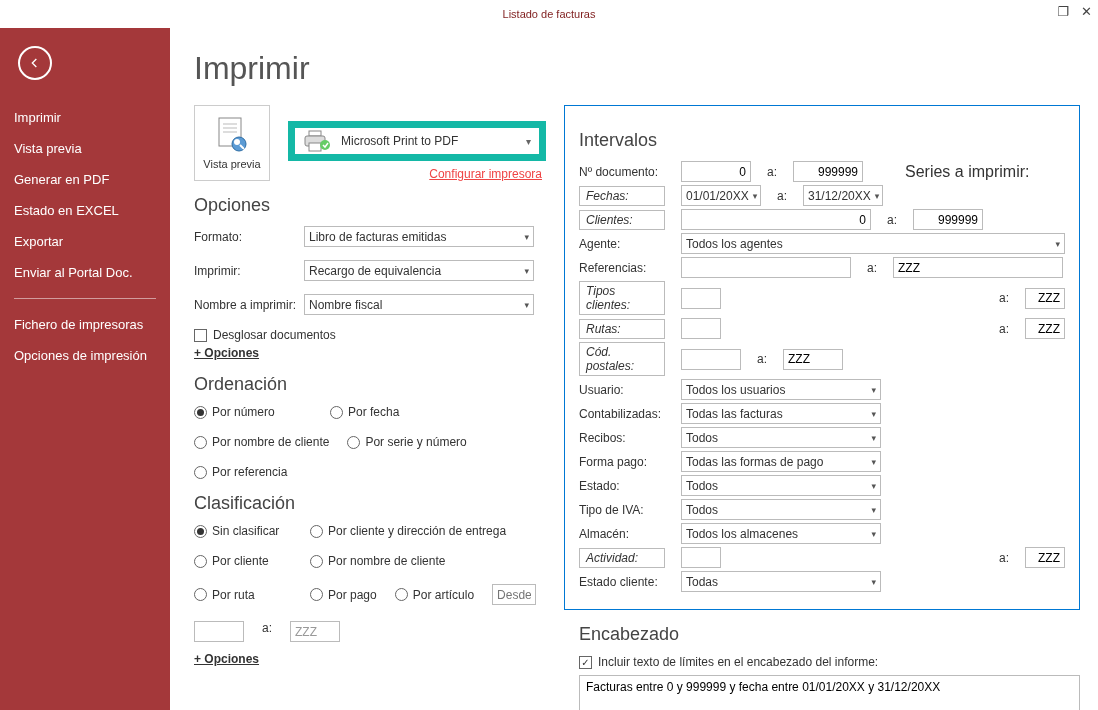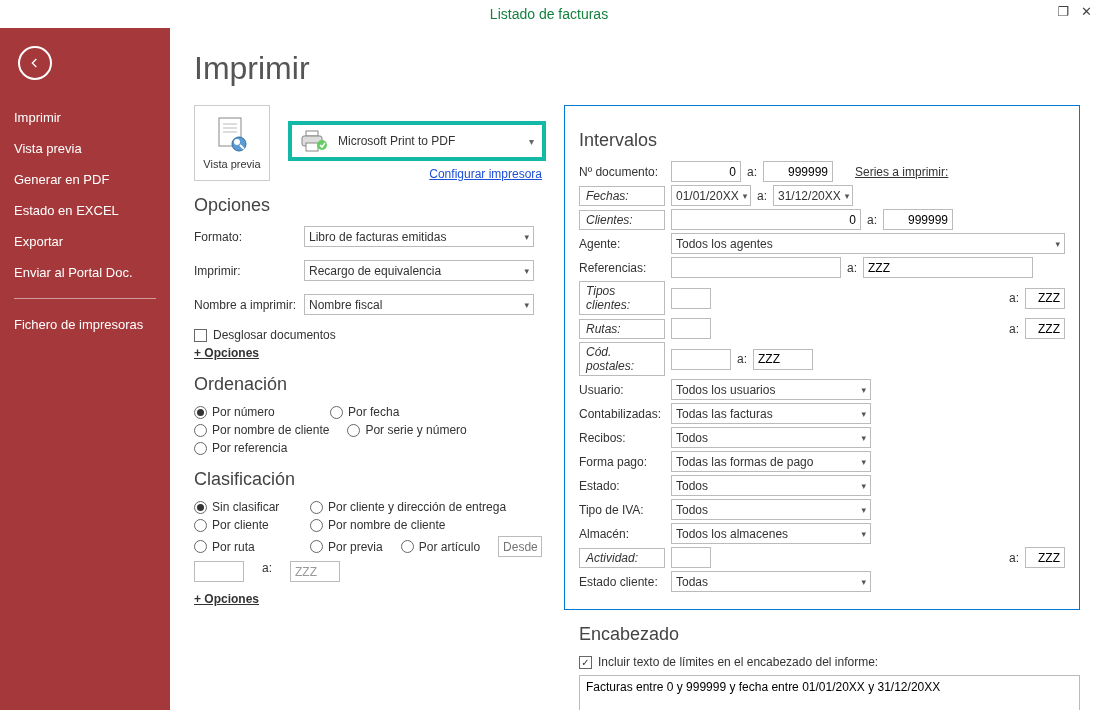--- a/index.html
+++ b/index.html
@@ -1,60 +1,60 @@
 <!DOCTYPE html>
 <html><head>
 <meta charset="utf-8">
 <style>
 * { box-sizing: border-box; margin: 0; padding: 0; }
 body { font-family: "Segoe UI", sans-serif; font-size: 12px; color: #333; background: #fff; width: 1098px; height: 710px; overflow: hidden; }
 .titlebar { height: 28px; display: flex; align-items: center; justify-content: center; position: relative; }
-.titlebar .title { font-size: 14px; color: #15803d; }
+.titlebar .title { font-size: 11px; color: #7f1d1d; }
 .titlebar .winbtns { position: absolute; right: 6px; top: 4px; display: flex; gap: 12px; }
 .titlebar .winbtns span { cursor: pointer; font-size: 13px; color: #444; }
 .container { display: flex; height: 682px; }
 .sidebar { width: 170px; background: #a4383a; color: #fff; padding: 18px 0 0 0; }
 .back-circle { width: 34px; height: 34px; border: 2px solid #fff; border-radius: 50%; margin-left: 18px; margin-bottom: 22px; display: flex; align-items: center; justify-content: center; cursor: pointer; }
 .back-circle svg { width: 16px; height: 16px; }
 .sidebar-item { padding: 8px 14px; font-size: 13px; cursor: pointer; }
 .sidebar-sep { border-top: 1px solid rgba(255,255,255,0.5); margin: 10px 14px; }
 .main { flex: 1; padding: 22px 18px 10px 24px; overflow: hidden; }
 h1.page { font-size: 32px; font-weight: 300; color: #555; margin-bottom: 18px; }
 .topzone { display: flex; align-items: flex-start; gap: 18px; margin-bottom: 6px; }
 .preview-tile { width: 76px; height: 76px; border: 1px solid #ccc; display: flex; flex-direction: column; align-items: center; justify-content: center; cursor: pointer; }
 .preview-tile .lbl { font-size: 11px; margin-top: 2px; }
-.printer-select { display: flex; align-items: center; border: 4px solid #14b8a6; height: 40px; padding: 0 8px; width: 258px; cursor: pointer; margin-top: 16px; }
+.printer-select { display: flex; align-items: center; border: 7px solid #14b8a6; height: 40px; padding: 0 8px; width: 258px; cursor: pointer; margin-top: 16px; }
 .printer-select .plbl { margin-left: 10px; flex: 1; }
 .printer-select .caret { font-size: 10px; color: #666; }
-.config-link { text-align: right; font-size: 12px; text-decoration: underline; margin-right: 4px; margin-top: 6px; cursor: pointer; color: #1d4ed8; }
+.config-link { text-align: right; font-size: 12px; text-decoration: underline; margin-right: 4px; margin-top: 6px; cursor: pointer; color: #ef4444; }
 .leftcol { width: 352px; float: left; }
 .section-h { font-size: 18px; font-weight: 400; color: #444; margin: 14px 0 10px 0; }
 .frow { display: flex; align-items: center; margin-bottom: 13px; }
 .flabel { width: 110px; font-size: 12px; }
 .select, .txt { border: 1px solid #bbb; height: 21px; font-size: 12px; padding: 0 4px; background: #fff; }
 .select { display: flex; align-items: center; justify-content: space-between; cursor: pointer; }
 .select .caret { font-size: 9px; color: #555; padding-left: 4px; }
 .select.w230 { width: 230px; }
 .chk { display: flex; align-items: center; gap: 6px; margin-top: 4px; cursor: pointer; }
 .chk .box { width: 13px; height: 13px; border: 1px solid #666; display: flex; align-items: center; justify-content: center; font-size: 10px; }
 .link-u { text-decoration: underline; font-weight: 600; font-size: 12px; cursor: pointer; margin-top: 4px; display: inline-block; }
-.radio-grid { display: flex; flex-wrap: wrap; gap: 4px 18px; }
+.radio-grid { display: flex; flex-wrap: wrap; gap: 16px 18px; }
 .radio { display: flex; align-items: center; gap: 5px; cursor: pointer; font-size: 12px; white-space: nowrap; }
 .radio .dot { width: 13px; height: 13px; border: 1px solid #666; border-radius: 50%; display: flex; align-items: center; justify-content: center; }
 .radio .dot.sel::after { content: ""; width: 7px; height: 7px; background: #333; border-radius: 50%; }
 .rightcol { float: right; width: 522px; }
 .panel { border: 1px solid #0078d4; padding: 24px 14px 14px 14px; }
 .panel h2 { font-size: 18px; font-weight: 400; color: #444; margin-bottom: 10px; }
-.prow { display: flex; align-items: center; margin-bottom: 3px; gap: 6px; }
+.prow { display: flex; align-items: center; margin-bottom: 3px; gap: 16px; }
 .plabel { width: 86px; font-size: 12px; }
 .plabel.btn { border: 1px solid #bbb; padding: 2px 6px; cursor: pointer; text-align: left; font-style: italic; }
 .txt.num { width: 70px; text-align: right; }
 .txt.tiny { width: 40px; text-align: right; }
 .alabel { font-size: 12px; }
-.link-series { text-decoration: underline; cursor: pointer; font-size: 12px; }
+.link-series { cursor: pointer; font-size: 16px; }
 .select.wfull { flex: 1; }
 .select.w200 { width: 200px; }
 .select.date { width: 80px; }
 .header-area { margin-top: 12px; margin-left: 15px; }
 .ta { width: 100%; height: 44px; border: 1px solid #bbb; font-family: inherit; font-size: 12px; padding: 4px 6px; resize: none; }
 .ta-wrap { position: relative; }
 .ta-wrap::after { content: ""; position: absolute; right: 2px; top: 4px; width: 12px; height: 12px; }
 .spacer8 { height: 6px; }
 </style>
 </head>
@@ -76,20 +76,21 @@
         </svg>
     </div>
     <div class="sidebar-item">Imprimir</div>
     <div class="sidebar-item">Vista previa</div>
     <div class="sidebar-item">Generar en PDF</div>
     <div class="sidebar-item">Estado en EXCEL</div>
     <div class="sidebar-item">Exportar</div>
     <div class="sidebar-item">Enviar al Portal Doc.</div>
     <div class="sidebar-sep"></div>
     <div class="sidebar-item">Fichero de impresoras</div>
+    <div class="sidebar-item">Opciones de impresión</div>
   </div>
 
   <div class="main">
     <h1 class="page">Imprimir</h1>
 
     <div style="display:flex; gap:18px;">
 
       <div class="leftcol">
         <div class="topzone">
           <div class="preview-tile">
@@ -189,21 +190,21 @@
           <div class="radio">
               <span class="dot"></span>
               <span>Por nombre de cliente</span>
             </div>
           <div class="radio" style="width:98px">
               <span class="dot"></span>
               <span>Por ruta</span>
             </div>
           <div class="radio">
               <span class="dot"></span>
-              <span>Por previa</span>
+              <span>Por pago</span>
             </div>
           <div class="radio">
               <span class="dot"></span>
               <span>Por artículo</span>
             </div>
           <input class="txt" style="width: 44px; color: rgb(153, 153, 153);" disabled="" placeholder="Desde:">
           <input class="txt" style="width: 50px;" disabled="">
           <span class="alabel">a:</span>
           <input class="txt" style="width: 50px; color: rgb(153, 153, 153);" disabled="" value="ZZZ">
         </div>

